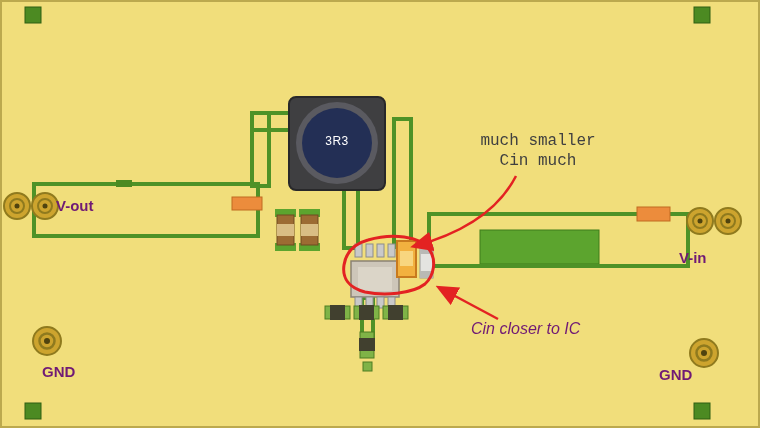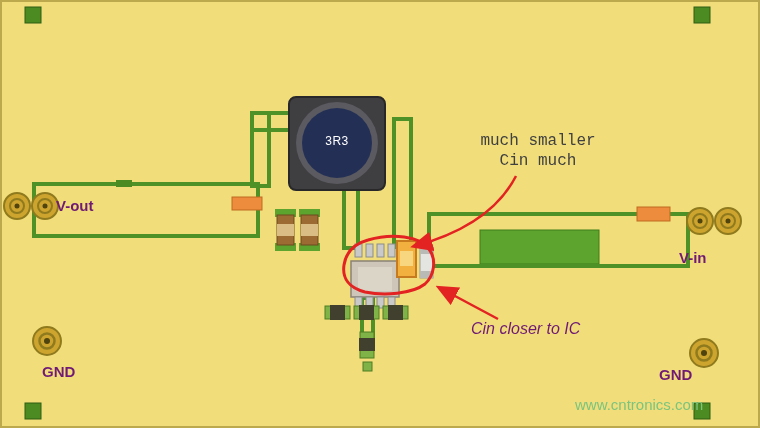--- a/index.html
+++ b/index.html
@@ -158,15 +158,14 @@
 
   <div class="lbl inductor-value" style="left:312px;top:134px;width:50px;">3R3</div>
 
   <div class="note-block" style="left:464px;top:131px;width:148px;">
     <div>much smaller</div>
     <div>Cin much</div>
   </div>
 
   <div class="lbl note" style="left:471px;top:319px;font-style:italic;">Cin closer to IC</div>
 
-  <div class="lbl watermark" style="left:575px;top:396px;">www.cntronics.com</div>
 
 </div>
 
 </body></html>

